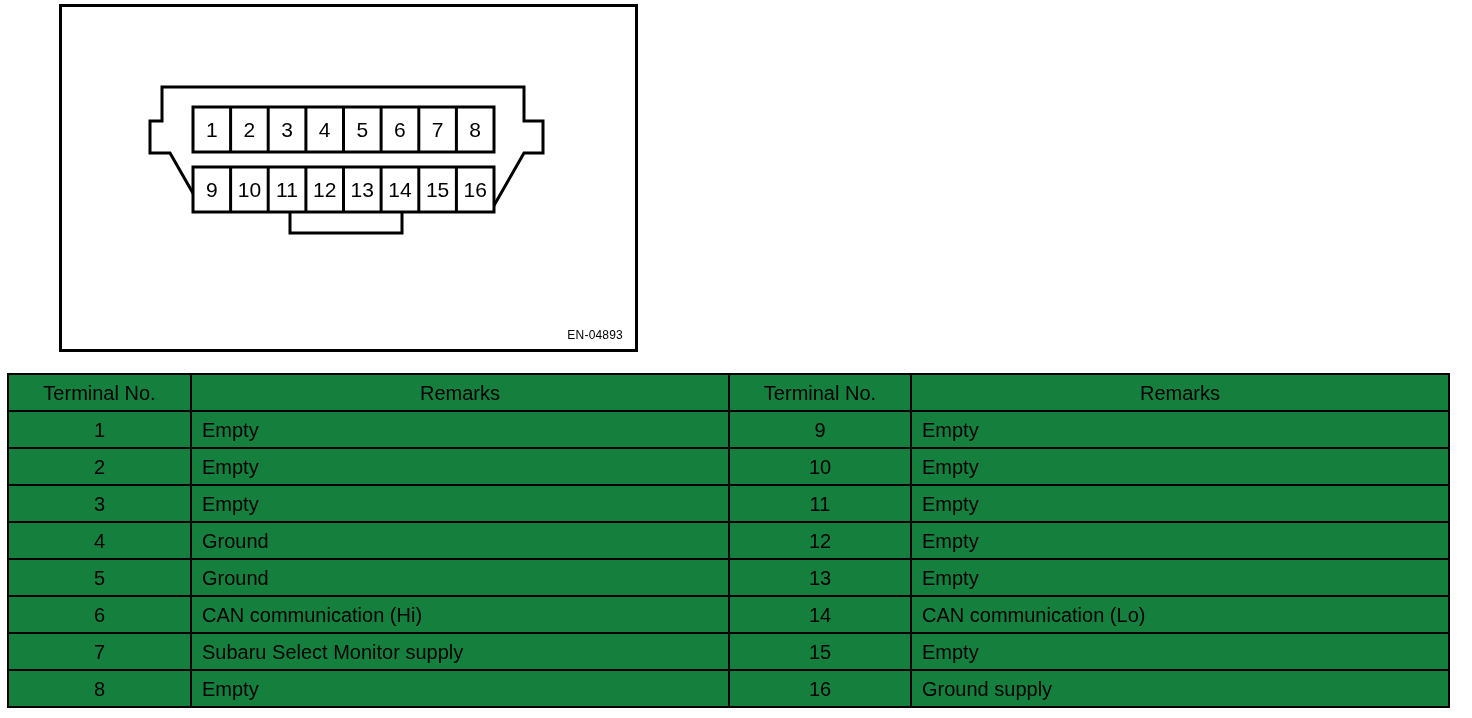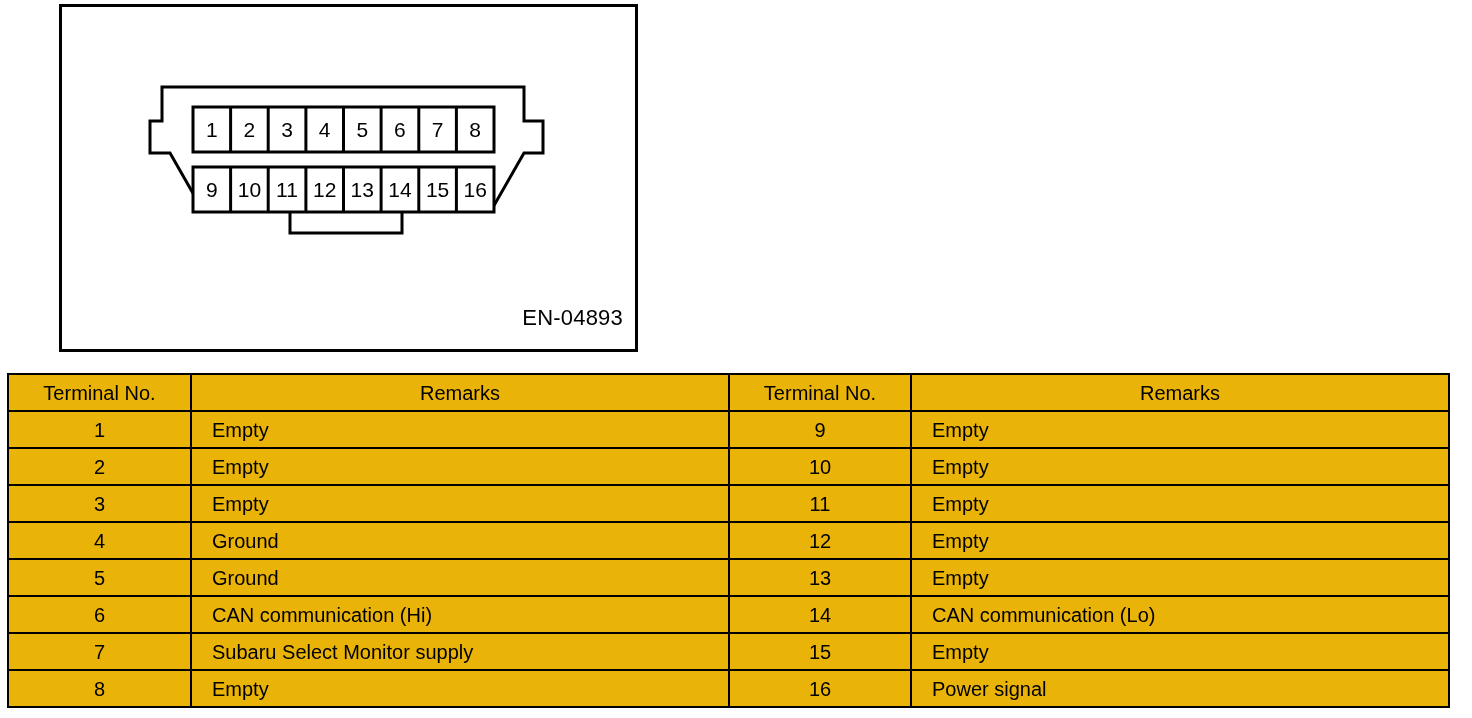--- a/index.html
+++ b/index.html
@@ -28,22 +28,22 @@
     background: #fff;
   }
   #connector-svg {
     position: absolute;
     left: 0;
     top: 0;
   }
   #figure-code {
     position: absolute;
     right: 12px;
-    bottom: 20px;
-    font-size: 22px;
+    bottom: 8px;
+    font-size: 12px;
     letter-spacing: 0.2px;
     line-height: 1;
     white-space: nowrap;
   }
 
   
   .pin-num {
     font-family: "Liberation Sans", sans-serif;
     font-size: 21px;
     text-anchor: middle;
@@ -51,21 +51,21 @@
   }
 
   
   #terminal-table {
     position: absolute;
     left: 7px;
     top: 373px;
     width: 1441px;
     border-collapse: collapse;
     table-layout: fixed;
-    background: #eab308;
+    background: #15803d;
   }
   #terminal-table col.c-term { width: 183px; }
   #terminal-table col.c-rem  { width: 538px; }
   #terminal-table col.c-term2{ width: 182px; }
   #terminal-table col.c-rem2 { width: 538px; }
 
   #terminal-table th,
   #terminal-table td {
     border: 2px solid #000;
     height: 37px;
@@ -74,21 +74,21 @@
     font-weight: normal;
     line-height: 1;
     box-sizing: border-box;
   }
   #terminal-table th { text-align: center; }
   #terminal-table td.term-cell {
     text-align: center;
   }
   #terminal-table td.remark-cell {
     text-align: left;
-    padding-left: 20px;
+    padding-left: 10px;
   }
 </style>
 </head>
 <body>
 
 <div id="figure-panel">
 
   <svg id="connector-svg" width="573" height="342" viewBox="0 0 573 342">
 
     <path d="M 100 114
@@ -208,16 +208,16 @@
     <tr>
       <td class="term-cell">7</td>
       <td class="remark-cell">Subaru Select Monitor supply</td>
       <td class="term-cell">15</td>
       <td class="remark-cell">Empty</td>
     </tr>
     <tr>
       <td class="term-cell">8</td>
       <td class="remark-cell">Empty</td>
       <td class="term-cell">16</td>
-      <td class="remark-cell">Power signal</td>
+      <td class="remark-cell">Ground supply</td>
     </tr>
   </tbody>
 </table>
 
 </body></html>

